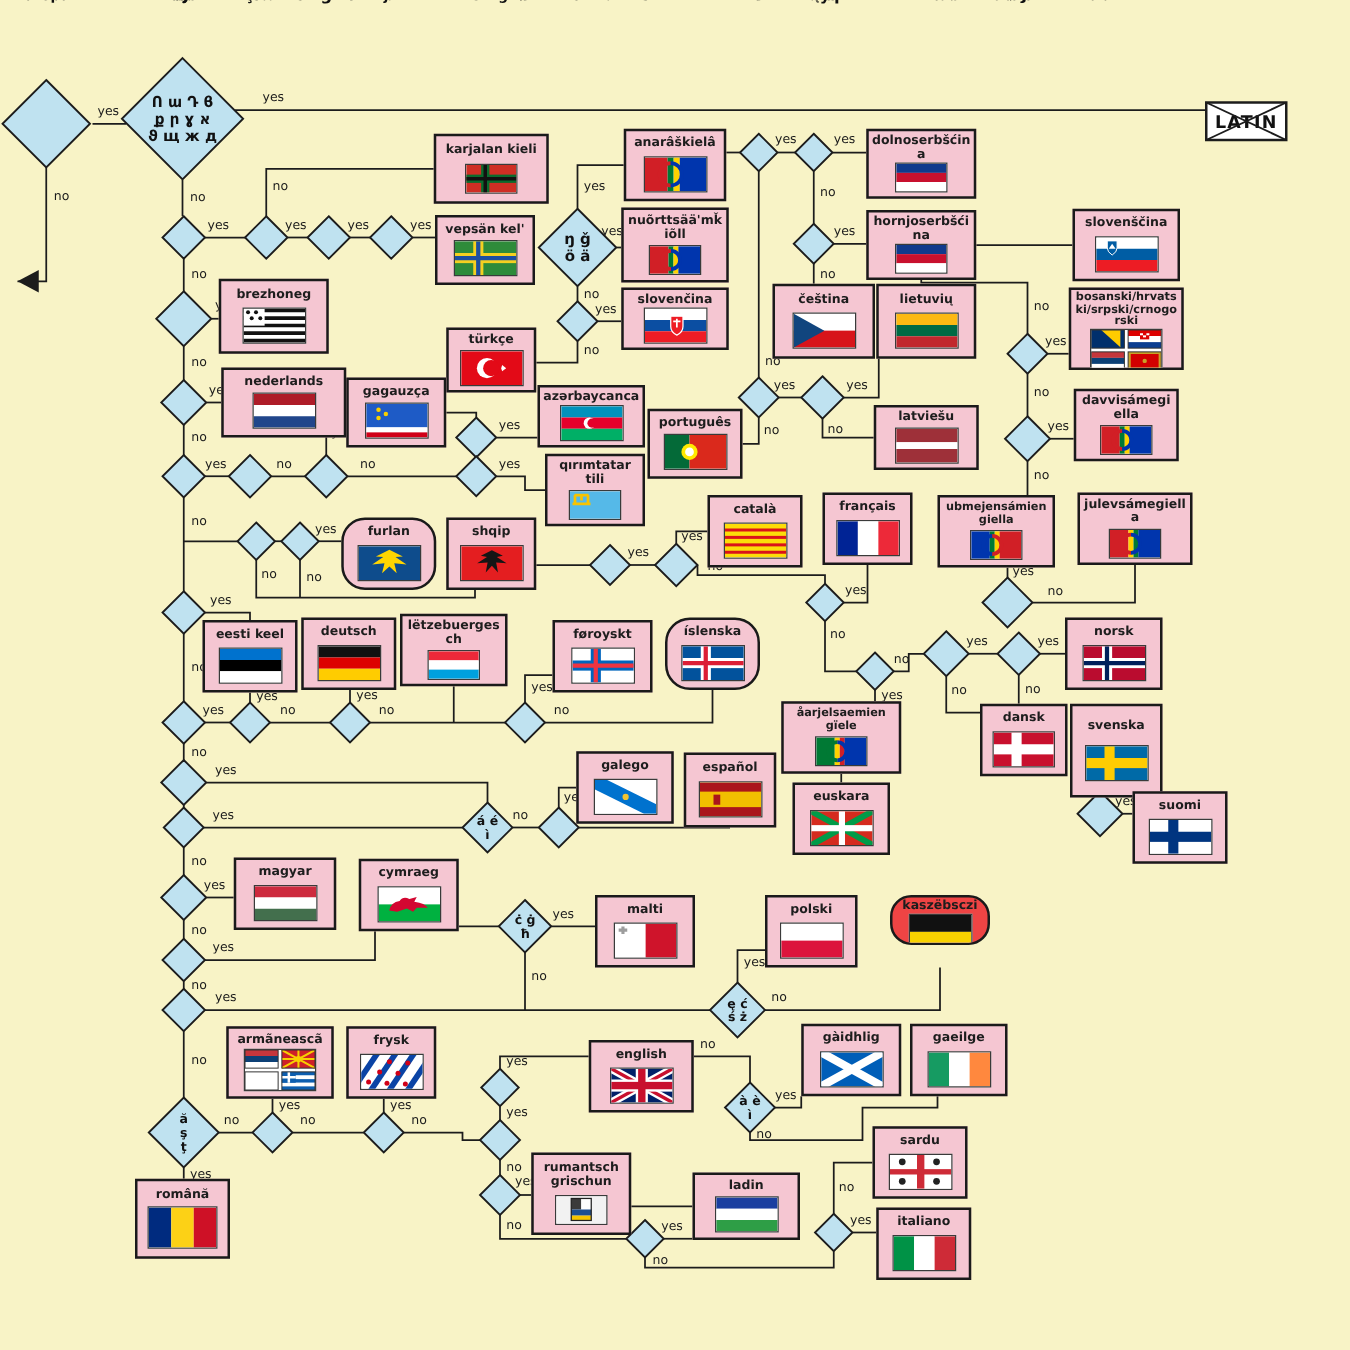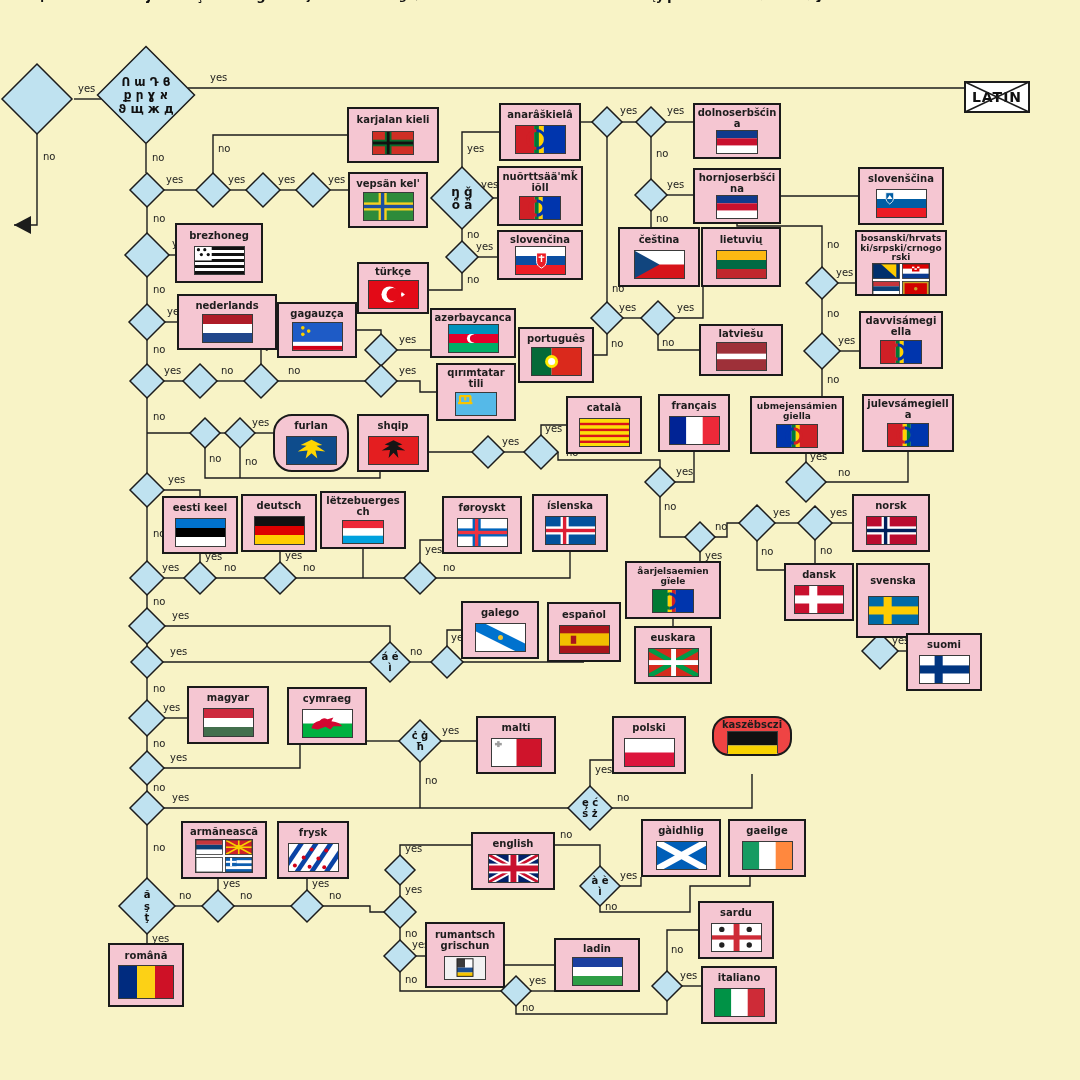--- a/index.html
+++ b/index.html
@@ -661,21 +661,21 @@
       <div class="lang-box" style="left: 442px; top: 496px; width: 80px; height: 58px; background: rgb(245, 198, 210);">
         <div class="lang-label">føroyskt</div>
         <div class="flag-wrap"><svg width="49" height="27" viewBox="0 0 49 27">
             <rect x="0.0" y="0.0" width="49.0" height="27.0" fill="#ffffff"></rect>
             <rect x="14.6" y="0.0" width="8.1" height="27.0" fill="#0065bd"></rect>
             <rect x="0.0" y="9.4" width="49.0" height="8.1" fill="#0065bd"></rect>
             <rect x="16.9" y="0.0" width="3.4" height="27.0" fill="#ef3340"></rect>
             <rect x="0.0" y="11.8" width="49.0" height="3.4" fill="#ef3340"></rect>
           </svg></div>
       </div>
-      <div class="lang-box" style="left: 532px; top: 494px; width: 76px; height: 58px; background: rgb(245, 198, 210);">
+      <div class="lang-box" style="left: 532px; top: 494px; width: 76px; height: 58px; background: rgb(245, 198, 210); border-radius: 20px;">
         <div class="lang-label">íslenska</div>
         <div class="flag-wrap"><svg width="49" height="27" viewBox="0 0 49 27">
             <rect x="0.0" y="0.0" width="49.0" height="27.0" fill="#02529c"></rect>
             <rect x="14.6" y="0.0" width="8.1" height="27.0" fill="#ffffff"></rect>
             <rect x="0.0" y="9.4" width="49.0" height="8.1" fill="#ffffff"></rect>
             <rect x="16.9" y="0.0" width="3.4" height="27.0" fill="#dc1e35"></rect>
             <rect x="0.0" y="11.8" width="49.0" height="3.4" fill="#dc1e35"></rect>
           </svg></div>
       </div>
       <div class="lang-box" style="left: 625px; top: 561px; width: 96px; height: 58px; background: rgb(245, 198, 210);">

